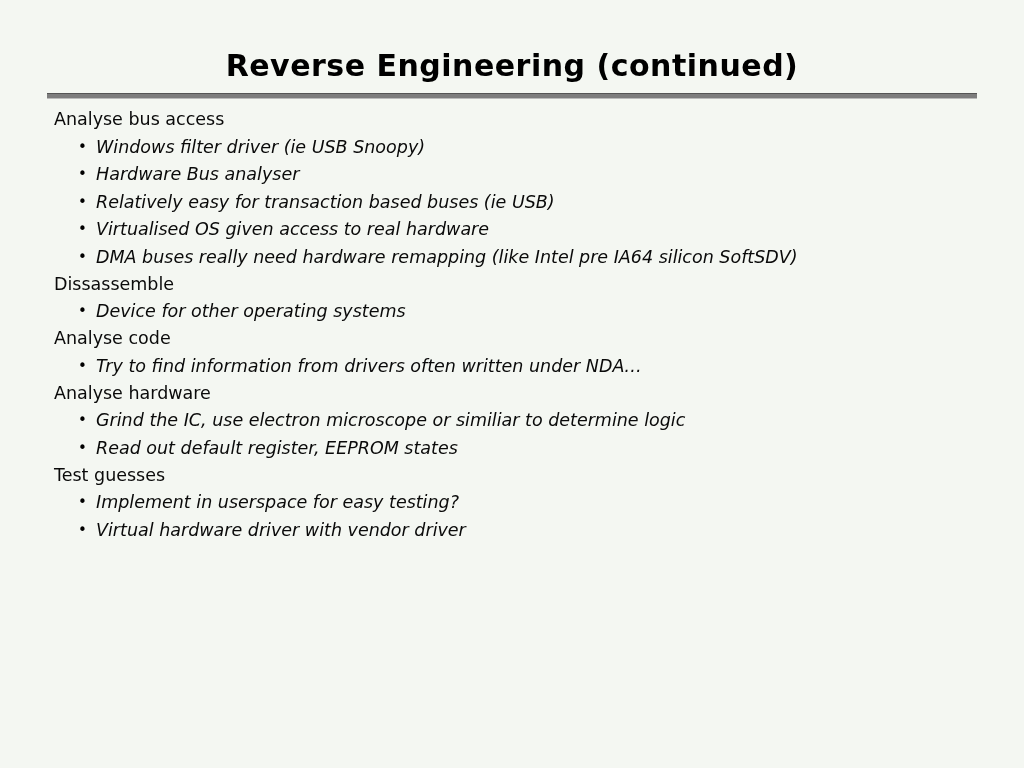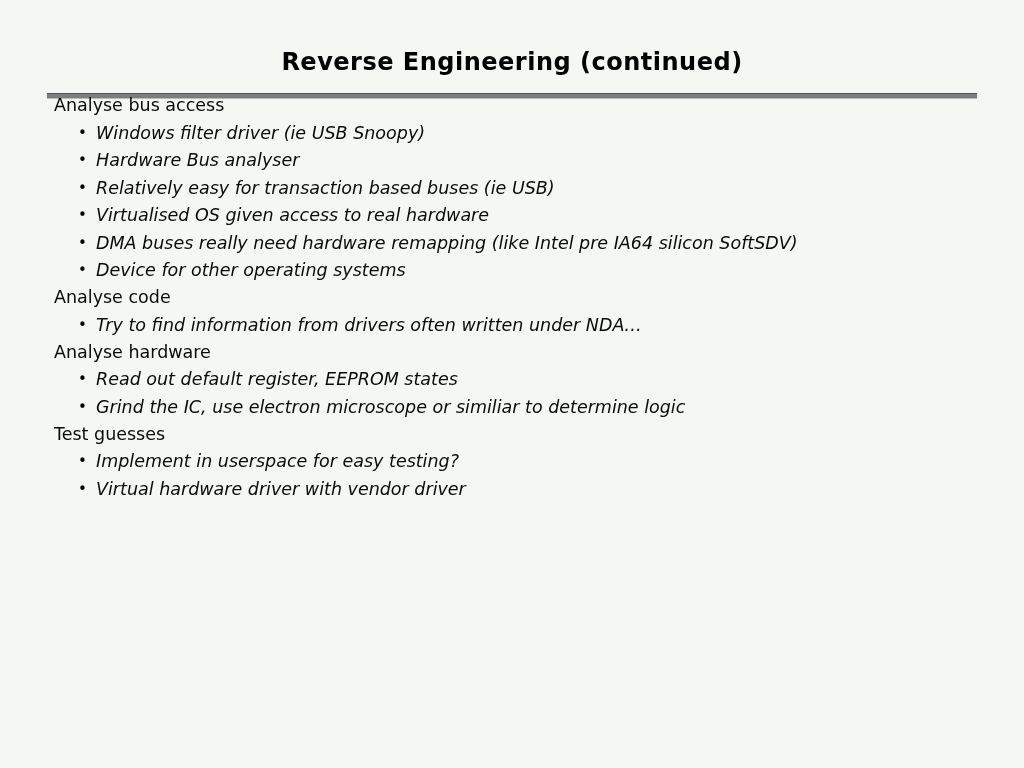--- a/index.html
+++ b/index.html
@@ -19,39 +19,39 @@
     height: 768px;
     box-sizing: border-box;
     background: #f4f7f2;
   }
   .slide-title {
     position: absolute;
     top: 48px;
     left: 0;
     width: 1024px;
     text-align: center;
-    font-size: 24px;
+    font-size: 30px;
     font-weight: bold;
     color: #000000;
     letter-spacing: 0.5px;
     font-family: "DejaVu Sans", sans-serif;
   }
   .title-rule {
     position: absolute;
     top: 93px;
     left: 47px;
     width: 930px;
     height: 4px;
     background: #7d7d7d;
     border-top: 1px solid #555;
     border-bottom: 1px solid #bbbbbb;
   }
   .content {
     position: absolute;
-    top: 92px;
+    top: 106px;
     left: 54px;
     width: 940px;
   }
   .lvl1 {
     font-size: 17.5px;
     color: #0a0a0a;
     line-height: 27px;
     margin: 0;
     padding: 0 0 0 0;
     white-space: nowrap;
@@ -106,40 +106,41 @@
     </div>
 
     <div class="lvl2">
       <span class="bullet">•</span><span class="btext">Virtualised OS given access to real hardware</span>
     </div>
 
     <div class="lvl2">
       <span class="bullet">•</span><span class="btext">DMA buses really need hardware remapping (like Intel pre IA64 silicon SoftSDV)</span>
     </div>
 
+    <div class="lvl1">Dissassemble</div>
 
     <div class="lvl2">
       <span class="bullet">•</span><span class="btext">Device for other operating systems</span>
     </div>
 
 
     <div class="lvl1">Analyse code</div>
 
     <div class="lvl2">
       <span class="bullet">•</span><span class="btext">Try to find information from drivers often written under NDA…</span>
     </div>
 
     <div class="lvl1">Analyse hardware</div>
 
     <div class="lvl2">
-      <span class="bullet">•</span><span class="btext">Read out default register, EEPROM states</span>
+      <span class="bullet">•</span><span class="btext">Grind the IC, use electron microscope or similiar to determine logic</span>
     </div>
 
     <div class="lvl2">
-      <span class="bullet">•</span><span class="btext">Grind the IC, use electron microscope or similiar to determine logic</span>
+      <span class="bullet">•</span><span class="btext">Read out default register, EEPROM states</span>
     </div>
 
     <div class="lvl1">Test guesses</div>
 
     <div class="lvl2">
       <span class="bullet">•</span><span class="btext">Implement in userspace for easy testing?</span>
     </div>
 
     <div class="lvl2">
       <span class="bullet">•</span><span class="btext">Virtual hardware driver with vendor driver</span>

